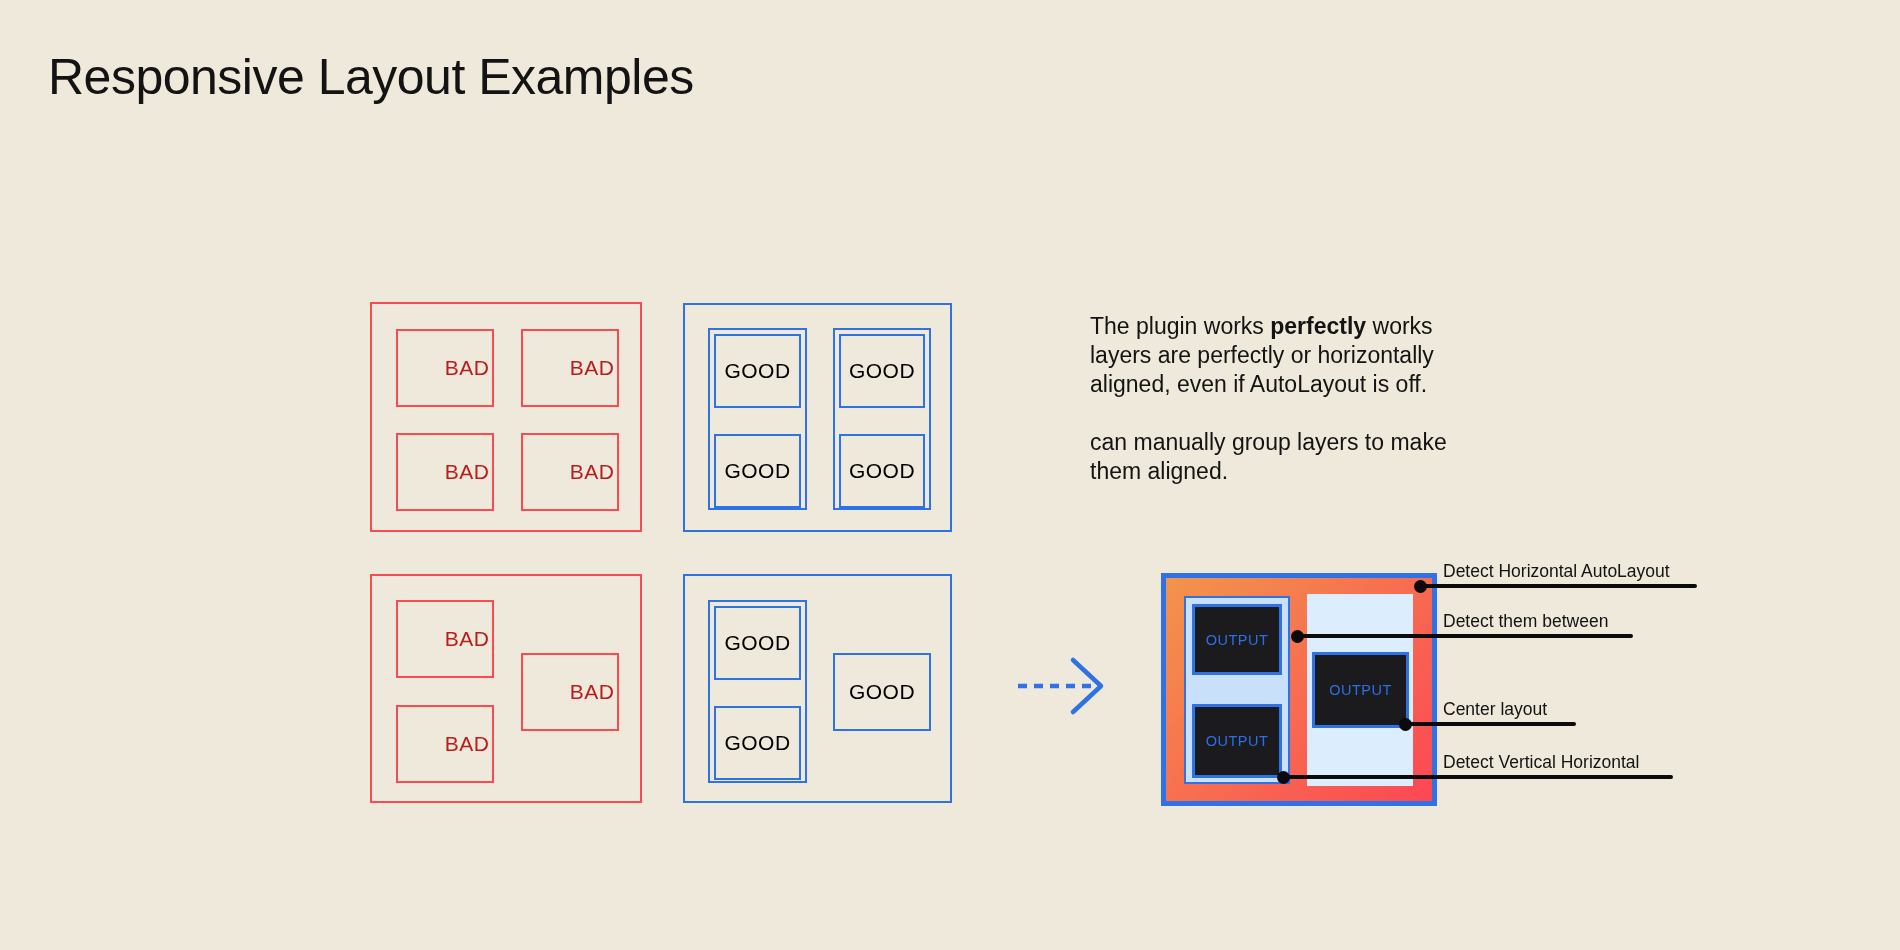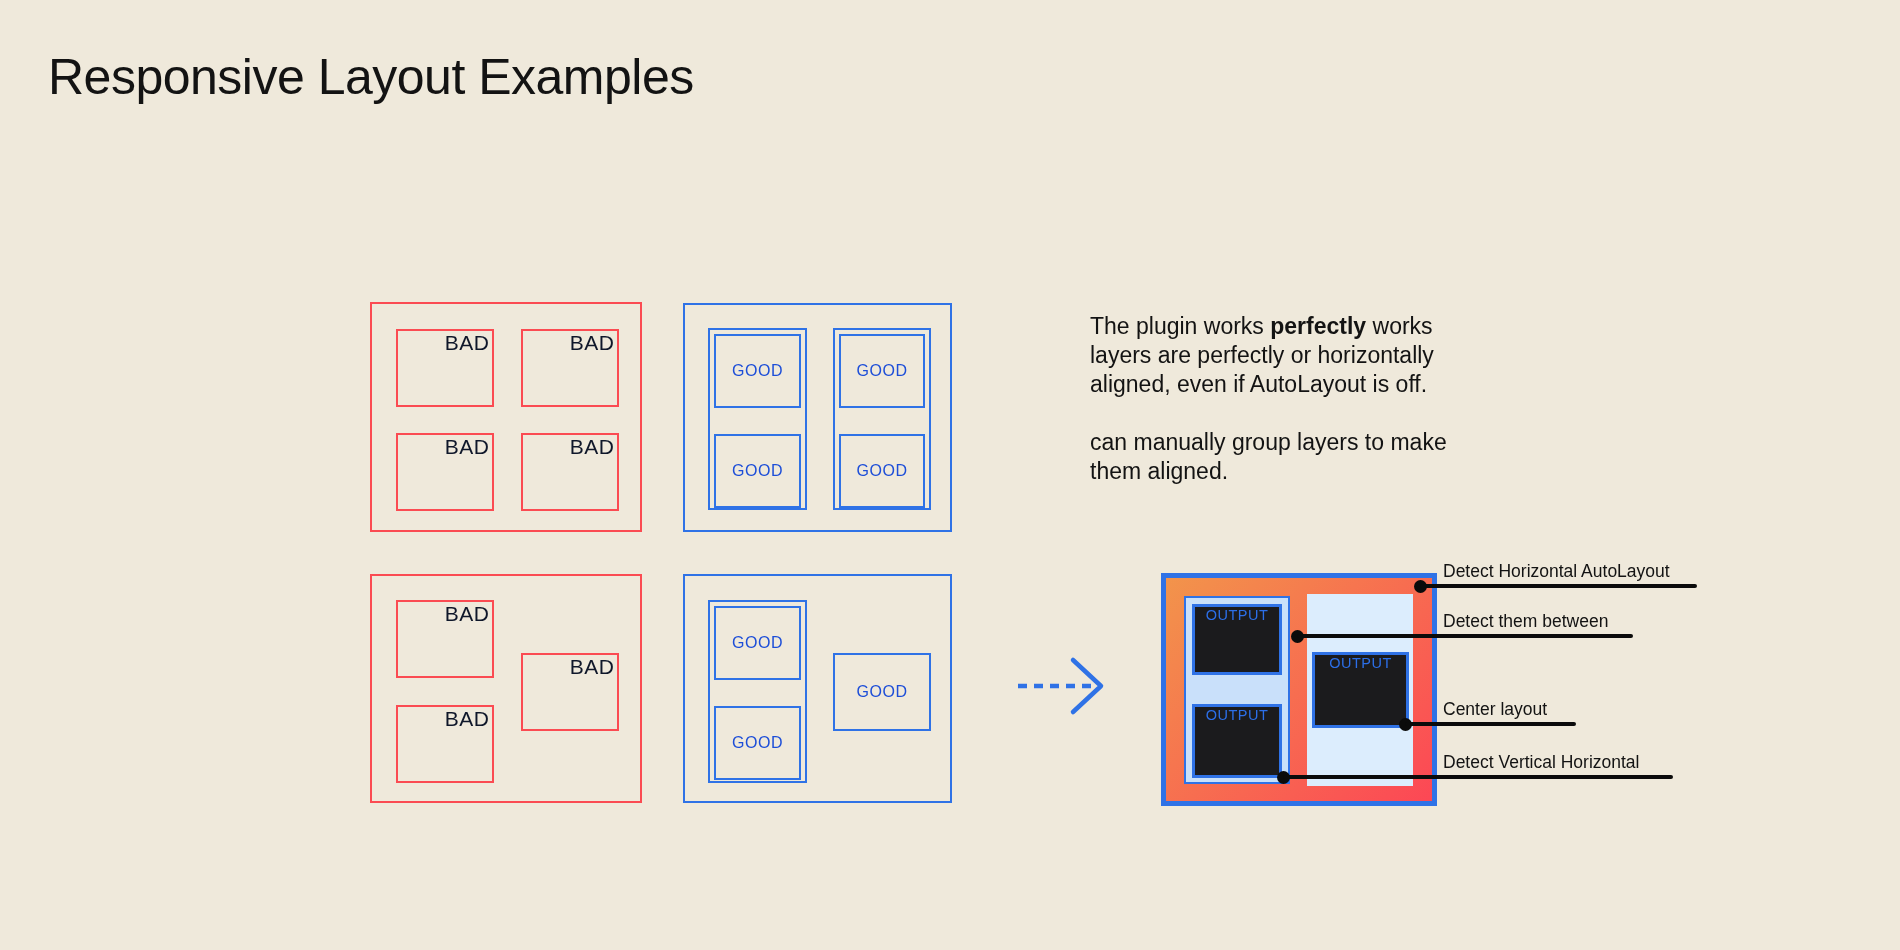--- a/index.html
+++ b/index.html
@@ -22,30 +22,30 @@
     color: #131313;
   }
 
   
   .group-red  { position: absolute; border: 2px solid #FB4B52; }
   .group-blue { position: absolute; border: 2px solid #2F72E6; }
 
   .bad-box {
     position: absolute;
     border: 2px solid #FB4B52;
-    color: #0f172a;
-    display: flex; align-items: flex-start; justify-content: center;
+    color: #b91c1c;
+    display: flex; align-items: center; justify-content: center;
     font-size: 21px; letter-spacing: 0.5px; padding-left: 44px;
   }
   .good-box {
     position: absolute;
     border: 2px solid #2F72E6;
-    color: #1d4ed8;
+    color: #000000;
     display: flex; align-items: center; justify-content: center;
-    font-size: 16px; letter-spacing: 0.5px;
+    font-size: 21px; letter-spacing: 0.5px;
   }
   .good-col {
     position: absolute;
     border: 2px solid #2F72E6;
   }
 
   
   .description {
     position: absolute;
     left: 1090px; top: 312px;
@@ -78,21 +78,21 @@
     position: absolute;
     left: 141px; top: 16px;
     width: 106px; height: 192px;
     background: #DCEDFD;
   }
   .output-box {
     position: absolute;
     background: #1B1B1D;
     border: 3px solid #2F72E6;
     color: #2C6FE8;
-    display: flex; justify-content: center;
+    display: flex; align-items: center; justify-content: center;
     font-size: 14.5px; font-weight: 500; letter-spacing: 0.5px;
   }
 
   
   .callout-line {
     position: absolute;
     height: 4px;
     background: #0B0B0B;
     border-radius: 2px;
   }

